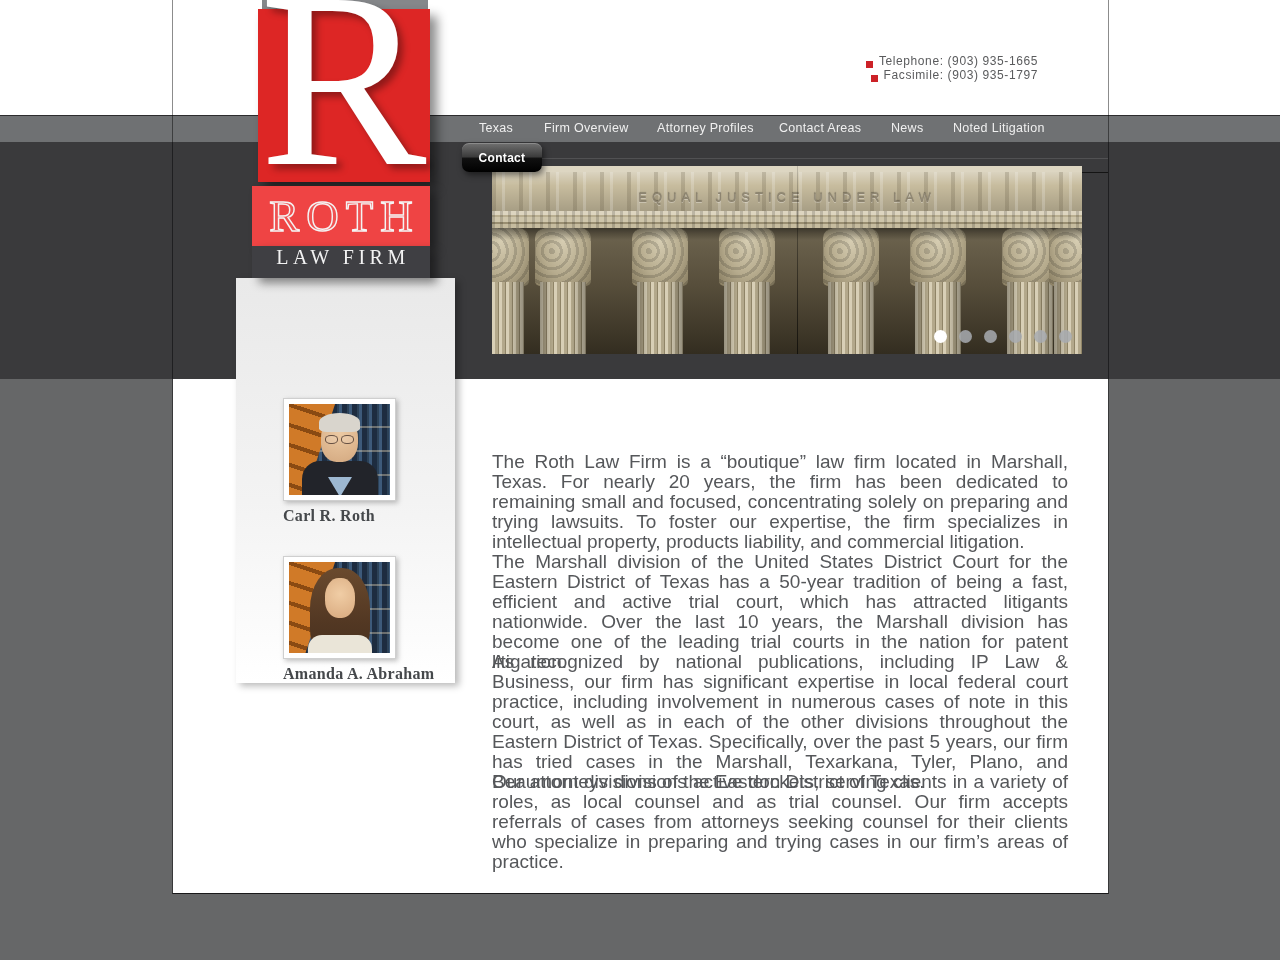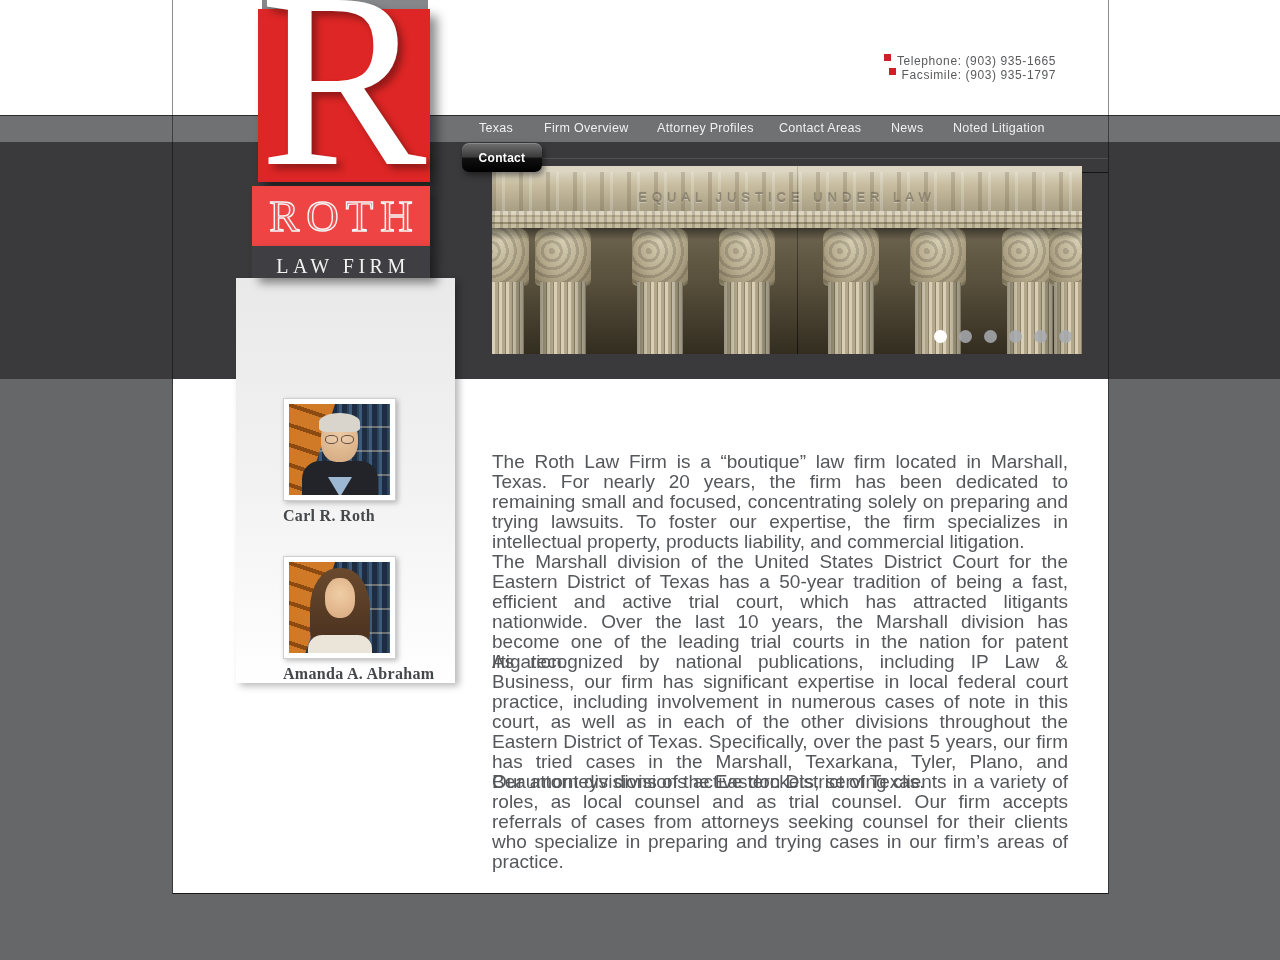--- a/index.html
+++ b/index.html
@@ -15,41 +15,41 @@
 
   
   .content-panel { position:absolute; left:173px; top:379px; width:935px; height:514px; background:#ffffff; }
   .container-frame { position:absolute; left:172px; top:0; width:937px; height:894px;
                      border-left:1px solid rgba(0,0,0,0.45); border-right:1px solid rgba(0,0,0,0.45);
                      border-bottom:1px solid rgba(0,0,0,0.75); pointer-events:none; z-index:6; }
 
   
   .hdr-address { position:absolute; top:26px; right:240px; font-size:13px; letter-spacing:0.7px;
                  color:#5a5b5d; z-index:3; }
-  .hdr-row { position:absolute; right:224px; display:flex; align-items:flex-start; gap:6px; z-index:3; }
+  .hdr-row { position:absolute; right:242px; display:flex; align-items:flex-end; gap:6px; z-index:3; }
   .hdr-row.phone { top:54px; }
   .hdr-row.fax   { top:68px; }
   .red-bullet { width:7px; height:7px; background:#cc2127; display:inline-block; }
   .hdr-row span.txt { font-size:12px; letter-spacing:0.6px; color:#5a5b5d; }
 
   
   .logo-group { position:absolute; left:0; top:0; z-index:5; cursor:pointer; }
   .logo-cap { position:absolute; left:262px; top:0; width:166px; height:10px; background:#85878a; }
   .logo-red { position:absolute; left:258px; top:9px; width:172px; height:173px; background:#dd2625;
               box-shadow:7px 7px 10px rgba(0,0,0,0.45); }
   .logo-letter { position:absolute; left:252px; top:-45px; width:182px; height:250px;
                  font-family:"Liberation Serif", serif; font-size:250px; line-height:250px;
                  color:#ffffff; text-align:center; text-shadow:5px 5px 7px rgba(0,0,0,0.35);
                  pointer-events:none; }
   .logo-roth { position:absolute; left:252px; top:186px; width:178px; height:60px; background:#ef4444;
                box-shadow:7px 5px 9px rgba(0,0,0,0.45); display:flex; align-items:center; justify-content:center; }
   .logo-roth span { font-family:"Liberation Serif", serif; font-size:45px; letter-spacing:7px;
                     padding-left:7px; color:rgba(255,255,255,0.08); -webkit-text-stroke:1.4px #f4f4f4; }
   .logo-lawfirm { position:absolute; left:252px; top:246px; width:178px; height:32px; background:#3f3f43;
-                  box-shadow:7px 5px 9px rgba(0,0,0,0.45); display:flex; align-items:flex-end; justify-content:center; }
+                  box-shadow:7px 5px 9px rgba(0,0,0,0.45); display:flex; align-items:flex-start; justify-content:center; }
   .logo-lawfirm span { font-family:"Liberation Serif", serif; font-size:20px; letter-spacing:4.5px;
                        padding-left:4px; color:#f2f2f2; }
 
   
   .nav-item { position:absolute; top:115px; height:27px; line-height:27px; color:#f0f0f0;
               font-size:12.5px; letter-spacing:0.3px; cursor:pointer; z-index:3; }
   .nav-home     { left:479px; }
   .nav-overview { left:544px; }
   .nav-attorney { left:657px; }
   .nav-practice { left:779px; }

